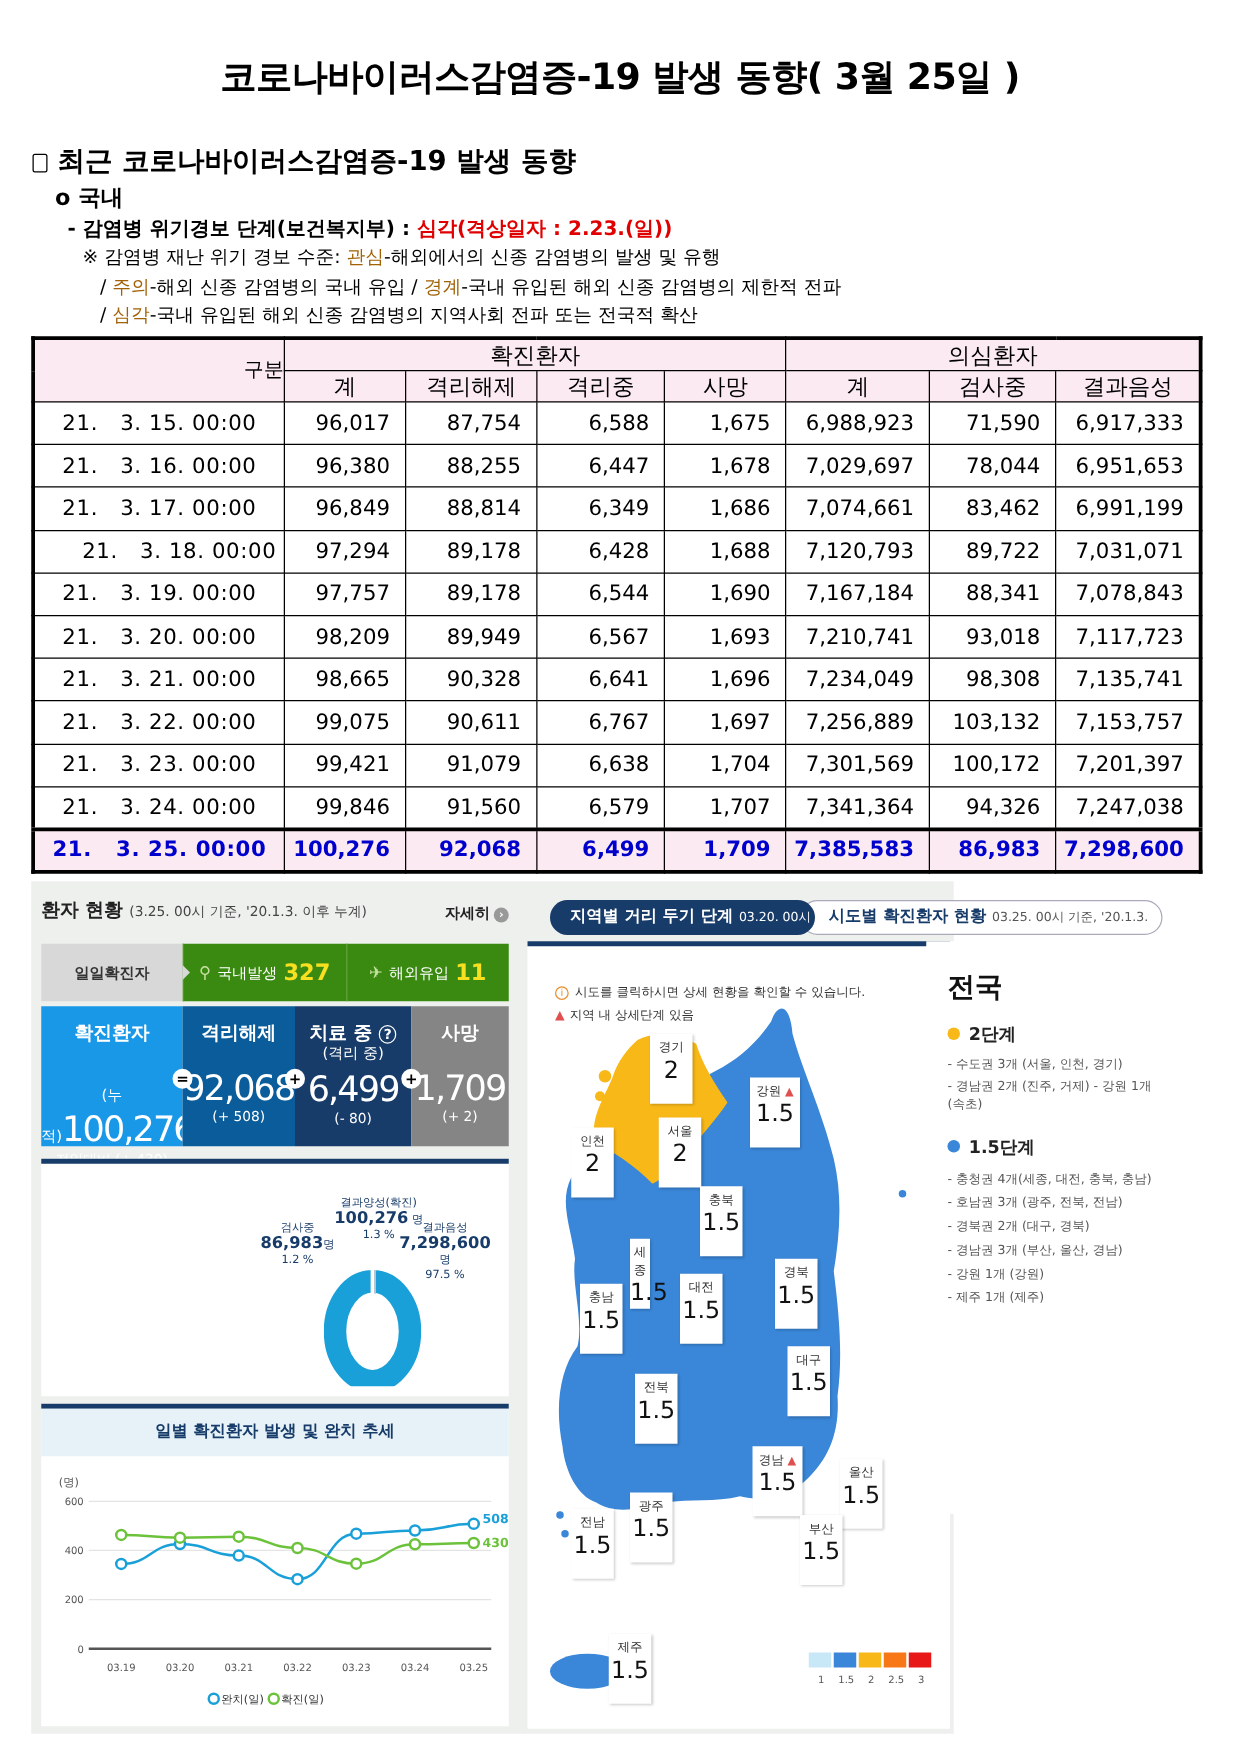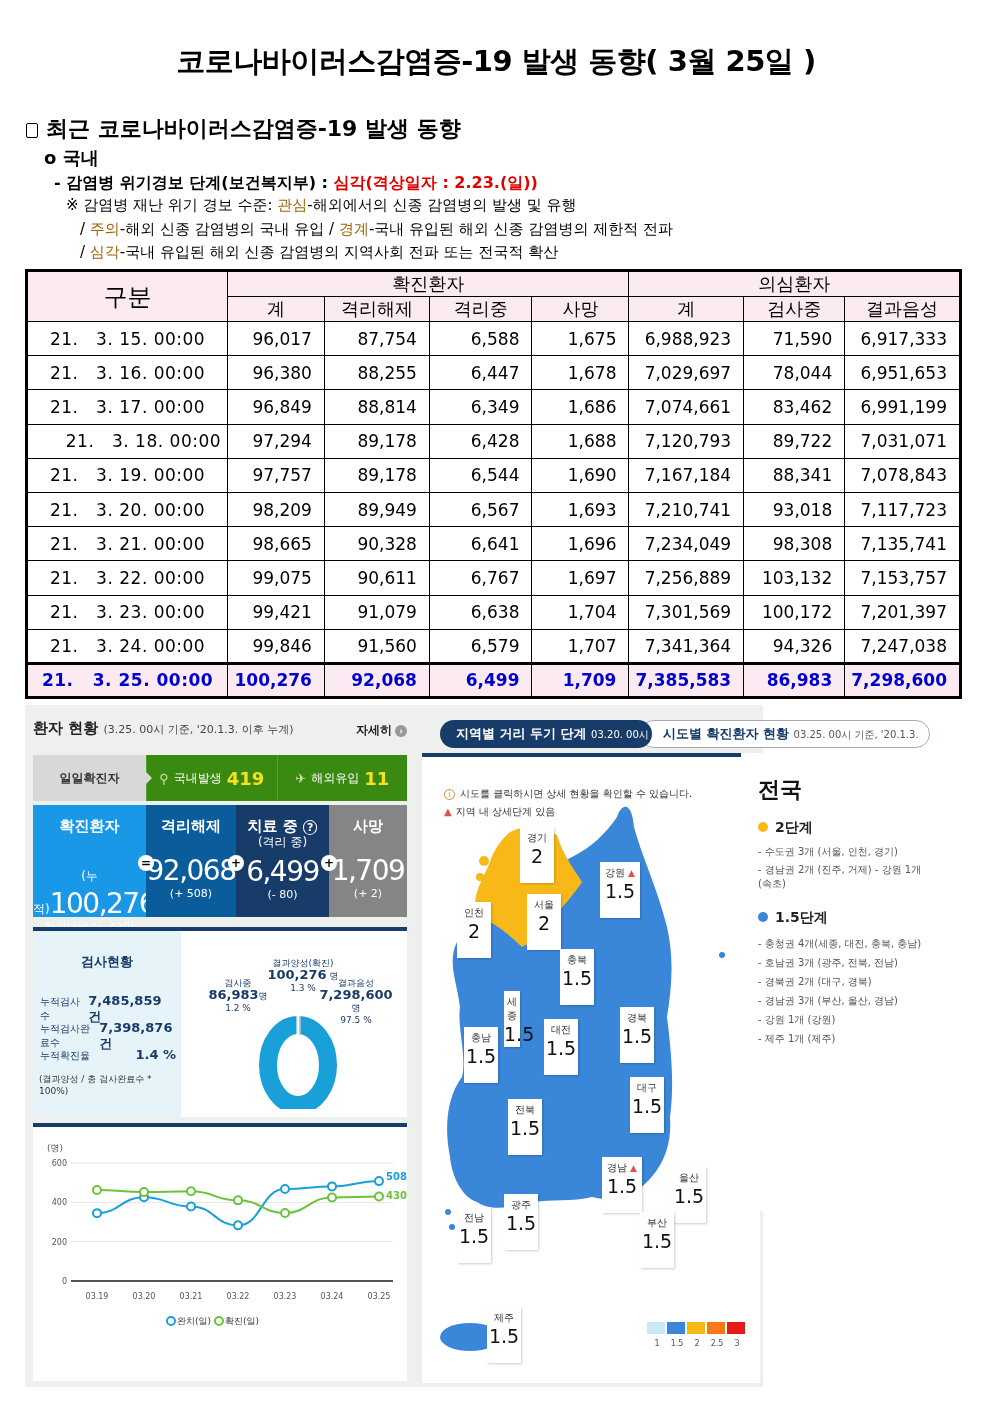--- a/index.html
+++ b/index.html
@@ -10,21 +10,21 @@
   .sub1 { position: absolute; left: 44px; top: 146px; font-size: 18px; font-weight: bold; }
   .sub2 { position: absolute; left: 54px; top: 173px; font-size: 16px; font-weight: bold; }
   .sub2 .red { color: #e00000; }
   .note { position: absolute; left: 66px; font-size: 15px; }
   .note .blue { color: #a16207; }
   .n1 { top: 196px; } .n2 { top: 220px; left: 80px; } .n3 { top: 243px; left: 80px; }
 
   table.main { position: absolute; top: 269px; left: 25px; width: 937px; border-collapse: collapse; border: 3px solid #000; font-family: "DejaVu Sans", sans-serif; }
   table.main td, table.main th { border: 1px solid #000; text-align: center; font-weight: normal; height: 34.2px; font-size: 17px; }
   table.main th { background: #fbeaf2; font-size: 18px; height: 25px; }
-  table.main th.gubun { font-size: 24px; }
+  table.main th.gubun { font-size: 16px; text-align: right; }
   table.main td { padding: 0 6px; }
   table.main td.num { text-align: right; padding-right: 12px; }
   table.main td.date { text-align: center; letter-spacing: 0.5px; }
   table.main tr.hl td { background: #fbeaf2; color: #0000cc; font-weight: bold; }
   table.main tr.hl { border-top: 3px solid #000; }
 
   
   .dash { position: absolute; top: 705px; left: 25px; width: 738px; height: 682px; background: #eef0ee; }
   .pl { position: absolute; left: 0; top: 0; width: 390px; height: 682px; }
   .pl-head { position: absolute; left: 8px; top: 14px; font-size: 15px; font-weight: bold; color: #222; }
@@ -232,21 +232,21 @@
 
 <div class="dash">
   <div class="pl">
     <div class="pl-head"><span>환자 현황</span> <span class="small">(3.25. 00시 기준, '20.1.3. 이후 누계)</span></div>
     <div class="more"><span>자세히</span><span class="circ">›</span></div>
     <div class="daily">
       <div class="lbl">일일확진자</div>
       <div class="g">
           <span class="ic">⚲</span>
           <span>국내발생</span>
-          <b>419</b>
+          <b>327</b>
         </div>
       <div class="g">
           <span class="ic">✈</span>
           <span>해외유입</span>
           <b>11</b>
         </div>
     </div>
     <div class="stats">
       <div class="stat s1">
         <div class="h">확진환자</div>
@@ -268,36 +268,20 @@
         <div class="h">사망</div>
         <div class="v" style="margin-top:18px">1,709</div>
         <div class="d">(+ 2)</div>
       </div>
       <div class="op" style="left:105px">=</div>
       <div class="op" style="left:195px">+</div>
       <div class="op" style="left:288px">+</div>
     </div>
 
     <div class="test">
-      <div class="test-l">
-        <div class="ttl">검사현황</div>
-        <div class="trow" style="top:62px">
-            <span>누적검사수</span>
-            <b>7,485,859 건</b>
-          </div>
-        <div class="trow" style="top:89px">
-            <span>누적검사완료수</span>
-            <b>7,398,876 건</b>
-          </div>
-        <div class="trow" style="top:116px">
-            <span>누적확진율</span>
-            <b>1.4 %</b>
-          </div>
-        <div class="tnote">(결과양성 / 총 검사완료수 * 100%)</div>
-      </div>
       <div class="dlab" style="left:225px;top:26px;width:90px">
           <div>결과양성(확진)</div>
           <div><b>100,276</b> <span>명</span></div>
           <div>1.3 %</div>
         </div>
       <div class="dlab" style="left:170px;top:46px;width:70px">
           <div>검사중</div>
           <div><b>86,983</b><span>명</span></div>
           <div>1.2 %</div>
         </div>
@@ -308,20 +292,21 @@
           <div>97.5 %</div>
         </div>
       <svg class="donut" viewBox="0 0 78 96">
         <ellipse cx="39" cy="52" rx="30" ry="40" fill="none" stroke="#1aa0d8" stroke-width="18"></ellipse>
         <line x1="39" y1="3" x2="39" y2="22" stroke="#fff" stroke-width="3"></line>
         <line x1="41" y1="3" x2="41" y2="22" stroke="#c0c8d0" stroke-width="1.5"></line>
       </svg>
     </div>
 
     <div class="chart">
+      <div class="chart-h">일별 확진환자 발생 및 완치 추세</div>
       <svg id="lineChart" width="374" height="216" viewBox="0 0 374 216">
           <text x="14" y="24" font-size="9" fill="#555">(명)</text>
           <line x1="38" x2="360" y1="154" y2="154" stroke="#555" stroke-width="2"></line>
           <text x="34" y="157" font-size="8" fill="#555" text-anchor="end">0</text>
           <line x1="38" x2="360" y1="114.66666666666667" y2="114.66666666666667" stroke="#e4e4e4" stroke-width="1"></line>
           <text x="34" y="117.66666666666667" font-size="8" fill="#555" text-anchor="end">200</text>
           <line x1="38" x2="360" y1="75.33333333333334" y2="75.33333333333334" stroke="#e4e4e4" stroke-width="1"></line>
           <text x="34" y="78.33333333333334" font-size="8" fill="#555" text-anchor="end">400</text>
           <line x1="38" x2="360" y1="36" y2="36" stroke="#e4e4e4" stroke-width="1"></line>
           <text x="34" y="39" font-size="8" fill="#555" text-anchor="end">600</text>

